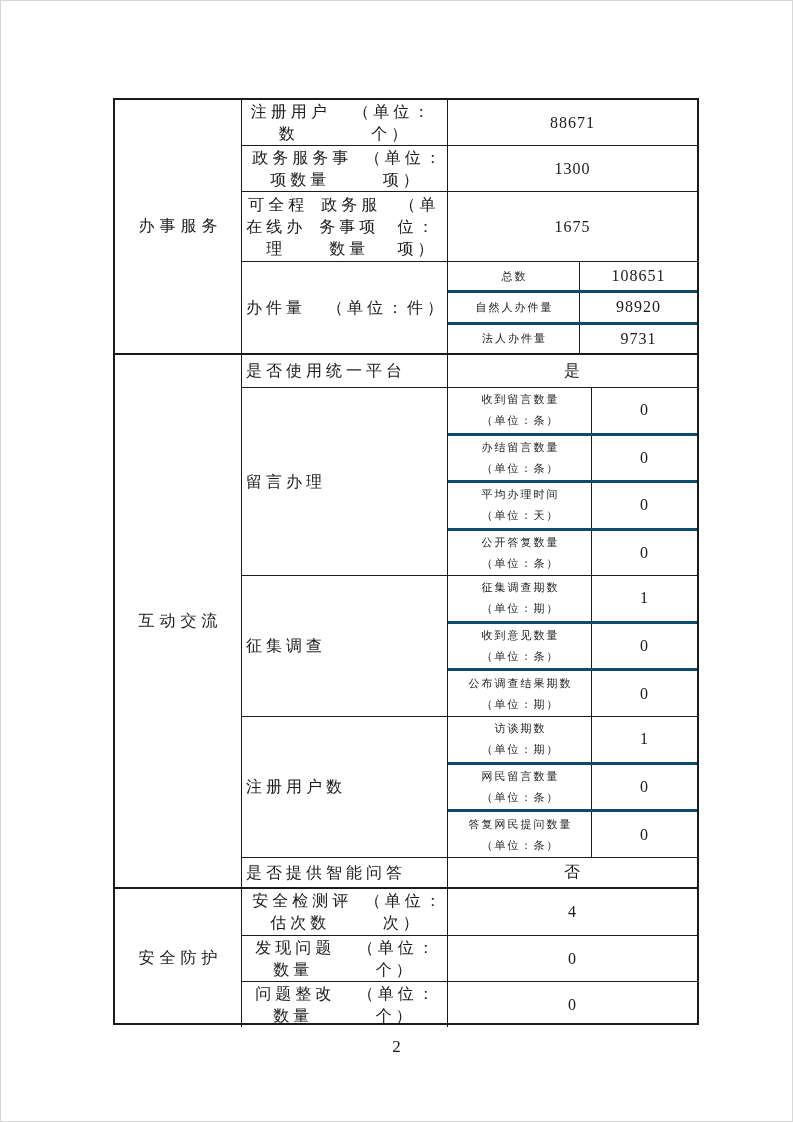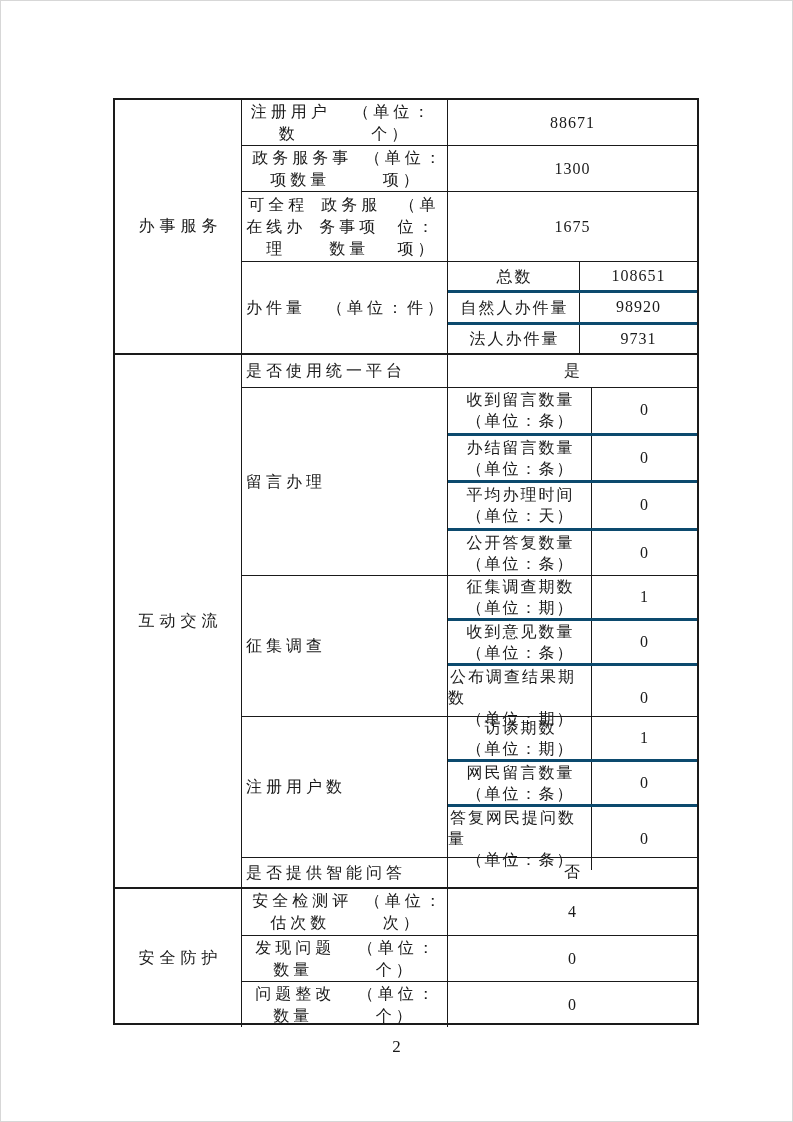--- a/index.html
+++ b/index.html
@@ -47,24 +47,24 @@
     flex: 1;
     display: flex; align-items: center; justify-content: center;
     letter-spacing: 1px;
   }
   .subrows { flex: 1; display: flex; flex-direction: column; }
   .subrow { flex: 1; display: flex; flex-direction: row; }
   .subrow + .subrow { border-top: 3px solid #0c4a6e; }
   .sub-label {
     border-right: 1px solid #1a1a1a;
     display: flex; flex-direction: column; align-items: center; justify-content: center;
-    font-size: 16px; letter-spacing: 2px; text-indent: 2px;
+    font-size: 11px; letter-spacing: 2px; text-indent: 2px;
     line-height: 21px;
     flex-shrink: 0;
-    text-align: left;
+    text-align: right;
   }
   .sub-w1 { width: 132px; }
   .sub-w2 { width: 144px; }
   .sub-val {
     flex: 1;
     display: flex; align-items: center; justify-content: center;
     letter-spacing: 1px;
   }
   
   .r45 { height: 45px; }

